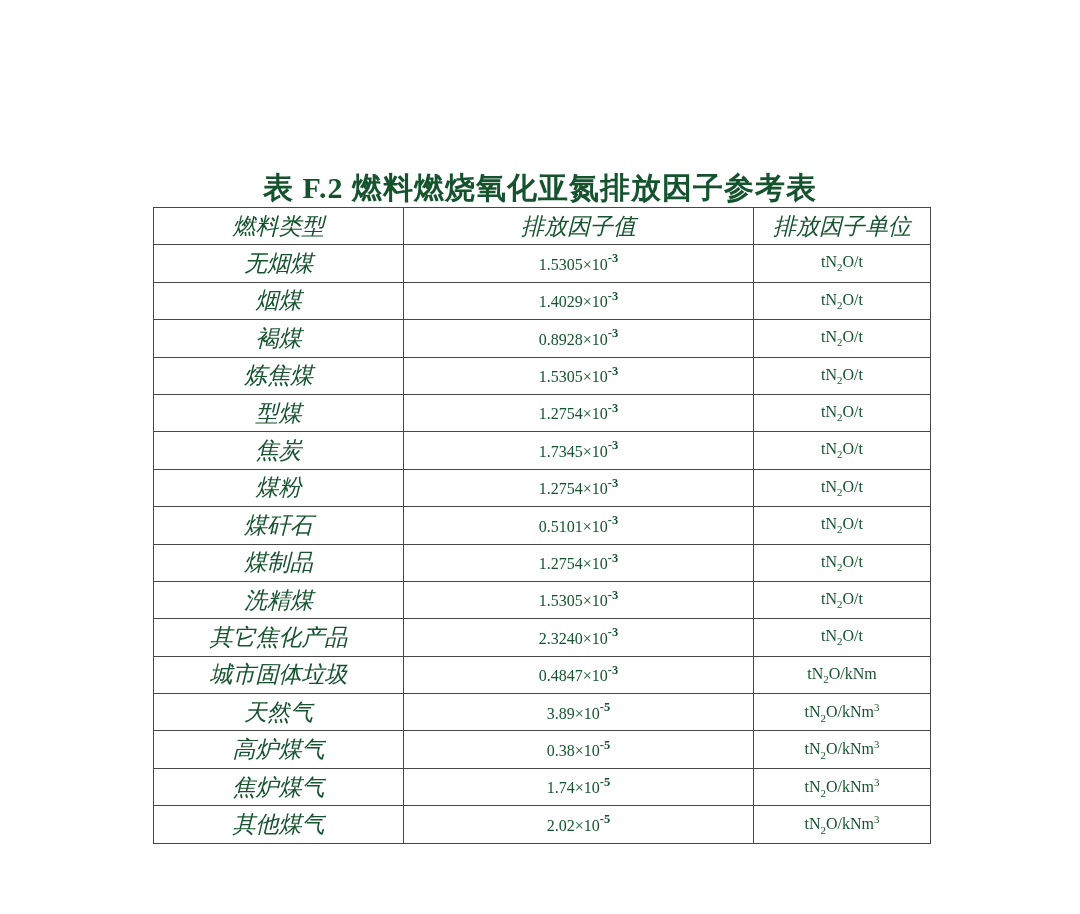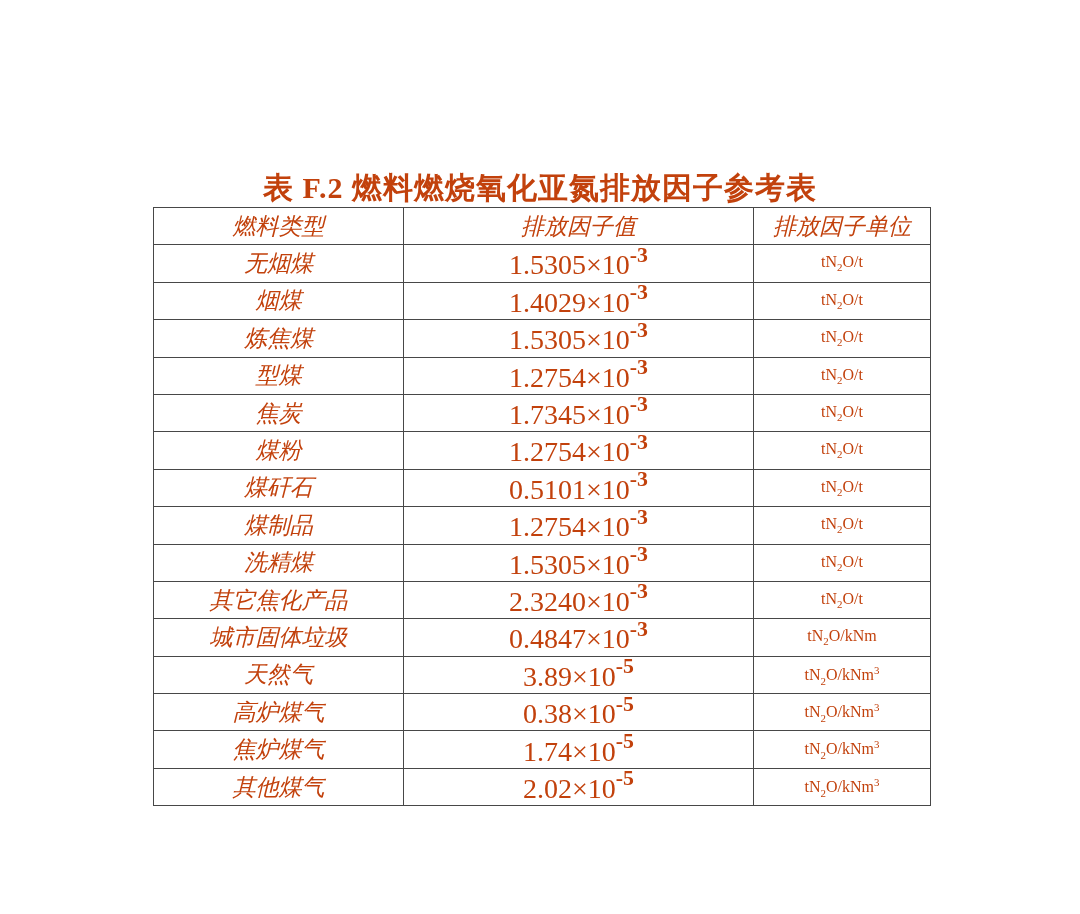--- a/index.html
+++ b/index.html
@@ -6,21 +6,21 @@
     margin: 0;
     padding: 0;
     background: #ffffff;
   }
   .page {
     position: relative;
     width: 1080px;
     height: 914px;
     background: #ffffff;
     font-family: "Liberation Serif", "DejaVu Serif", serif;
-    color: #c2410c;
+    color: #14532d;
     overflow: hidden;
   }
   .doc-title {
     position: absolute;
     top: 168px;
     left: 0;
     width: 1080px;
     text-align: center;
     font-size: 30px;
     font-weight: bold;
@@ -50,21 +50,21 @@
     vertical-align: middle;
     font-weight: normal;
     overflow: hidden;
     white-space: nowrap;
   }
   .fuel-cell, .header-cell {
     font-size: 23px;
     font-style: italic;
   }
   .value-cell {
-    font-size: 28px;
+    font-size: 16px;
   }
   .unit-cell {
     font-size: 16px;
   }
   .value-cell sup.exp {
     font-size: 0.78em;
     font-weight: bold;
     position: relative;
     top: -0.12em;
   }
@@ -98,20 +98,25 @@
       </thead>
       <tbody>
           <tr>
             <td class="fuel-cell">无烟煤</td>
             <td class="value-cell">1.5305×10<sup class="exp">-3</sup></td>
             <td class="unit-cell">tN<sub>2</sub>O/t</td>
           </tr>
           <tr>
             <td class="fuel-cell">烟煤</td>
             <td class="value-cell">1.4029×10<sup class="exp">-3</sup></td>
+            <td class="unit-cell">tN<sub>2</sub>O/t</td>
+          </tr>
+          <tr>
+            <td class="fuel-cell">褐煤</td>
+            <td class="value-cell">0.8928×10<sup class="exp">-3</sup></td>
             <td class="unit-cell">tN<sub>2</sub>O/t</td>
           </tr>
           <tr>
             <td class="fuel-cell">炼焦煤</td>
             <td class="value-cell">1.5305×10<sup class="exp">-3</sup></td>
             <td class="unit-cell">tN<sub>2</sub>O/t</td>
           </tr>
           <tr>
             <td class="fuel-cell">型煤</td>
             <td class="value-cell">1.2754×10<sup class="exp">-3</sup></td>

